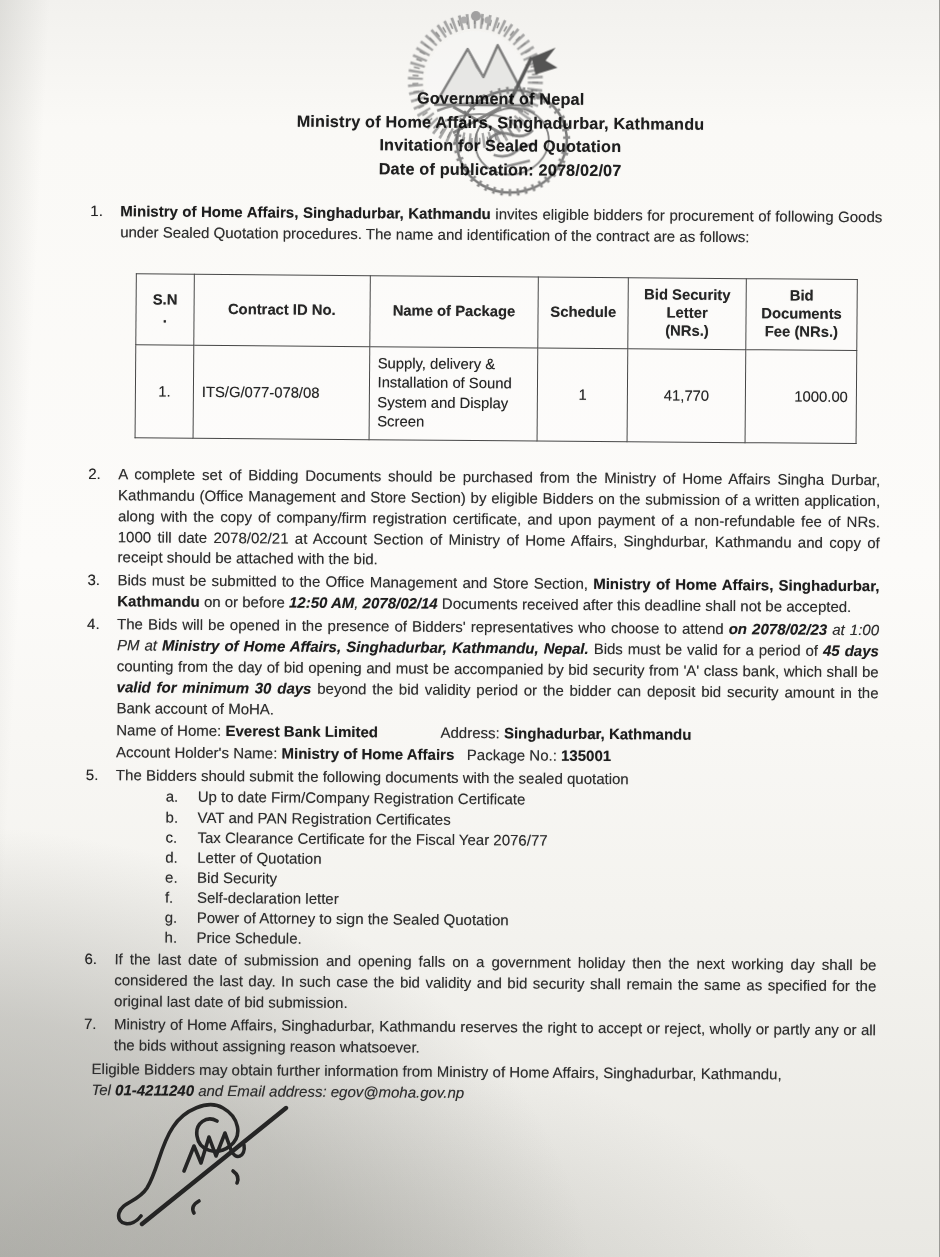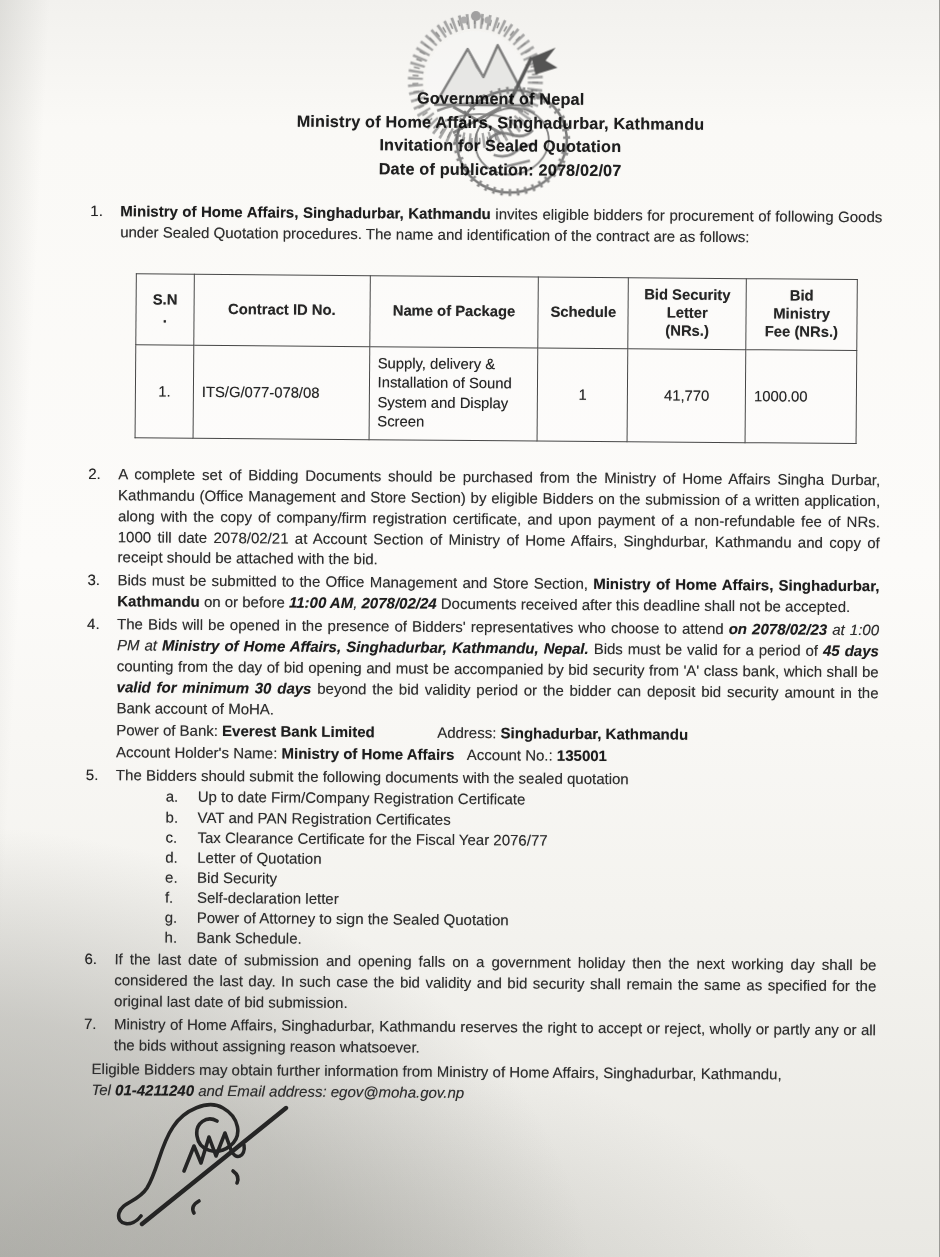--- a/index.html
+++ b/index.html
@@ -39,21 +39,21 @@
   .item-2{margin-top:26px;}
 
   
   table.contracts{border-collapse:collapse;margin:30px 0 0 46px;width:722px;
                   font-size:14.8px;color:#262626;background:rgba(255,255,255,.25);}
   table.contracts th,table.contracts td{border:1.5px solid #474747;padding:4px 8px;vertical-align:middle;}
   table.contracts th{font-weight:bold;text-align:center;line-height:17.8px;height:62px;}
   table.contracts td{height:84px;}
   .col-sn{width:58px;} .col-contract{width:176px;} .col-name{width:169px;}
   .col-pkg{width:90px;} .col-sec{width:118px;} .col-fee{width:111px;}
-  td.c{text-align:center;} td.r{padding-right:9px;margin-top:33px;}
+  td.c{text-align:center;} td.r{text-align:right;padding-right:9px;margin-top:33px;}
   td.name-cell{vertical-align:middle;line-height:19.5px;padding-left:10px;}
 
   
   .bank-line{margin-top:1px;}
 
   
   .sublist{margin:1px 0 0 50px;}
   .sub{display:flex;font-size:15px;line-height:20.1px;}
   .sub-letter{flex:0 0 20px;margin-right:12px;}
 
@@ -128,21 +128,21 @@
             <th>Contract ID No.</th>
             <th>Name of Package</th>
             <th>Schedule</th>
             <th>
               <div>Bid Security</div>
               <div>Letter</div>
               <div>(NRs.)</div>
             </th>
             <th>
               <div>Bid</div>
-              <div>Ministry</div>
+              <div>Documents</div>
               <div>Fee (NRs.)</div>
             </th>
           </tr>
         </thead>
         <tbody>
           <tr>
             <td class="c">1.</td>
             <td>ITS/G/077-078/08</td>
             <td class="name-cell">Supply, delivery &amp; Installation of Sound System and Display Screen</td>
             <td class="c">1</td>
@@ -152,29 +152,29 @@
         </tbody>
       </table>
 
       <div class="item item-2">
         <span class="num">2.</span>
         <div class="txt"><span>A complete set of Bidding Documents should be purchased from the Ministry of Home Affairs Singha Durbar, Kathmandu (Office Management and Store Section) by eligible Bidders on the submission of a written application, along with the copy of company/firm registration certificate, and upon payment of a non-refundable fee of NRs. 1000 till date 2078/02/21 at Account Section of Ministry of Home Affairs, Singhdurbar, Kathmandu and copy of receipt should be attached with the bid.</span></div>
       </div>
 
       <div class="item">
         <span class="num">3.</span>
-        <div class="txt"><span>Bids must be submitted to the Office Management and Store Section, </span><span class="b">Ministry of Home Affairs, Singhadurbar, Kathmandu</span><span> on or before </span><span class="b i">11:00 AM</span><span class="i">, </span><span class="b i">2078/02/24</span><span> Documents received after this deadline shall not be accepted.</span></div>
+        <div class="txt"><span>Bids must be submitted to the Office Management and Store Section, </span><span class="b">Ministry of Home Affairs, Singhadurbar, Kathmandu</span><span> on or before </span><span class="b i">12:50 AM</span><span class="i">, </span><span class="b i">2078/02/14</span><span> Documents received after this deadline shall not be accepted.</span></div>
       </div>
 
       <div class="item">
         <span class="num">4.</span>
         <div class="txt">
           <div><span>The Bids will be opened in the presence of Bidders' representatives who choose to attend </span><span class="b i">on 2078/02/23</span><span class="i"> at </span><span class="i">1:00 PM</span><span class="i"> at </span><span class="b i">Ministry of Home Affairs, Singhadurbar, Kathmandu, Nepal.</span><span> Bids must be valid for a period of </span><span class="b i">45 days</span><span> counting from the day of bid opening and must be accompanied by bid security from 'A' class bank, which shall be </span><span class="b i">valid for minimum 30 days</span><span> beyond the bid validity period or the bidder can deposit bid security amount in the Bank account of MoHA.</span></div>
-          <div class="bank-line"><span>Power of Bank: </span><span class="b">Everest Bank Limited</span><span>&nbsp;&nbsp;&nbsp;&nbsp;&nbsp;&nbsp;&nbsp;&nbsp;&nbsp;&nbsp;&nbsp;&nbsp;&nbsp;&nbsp;&nbsp;</span><span>Address: </span><span class="b">Singhadurbar, Kathmandu</span></div>
-          <div class="bank-line"><span>Account Holder's Name: </span><span class="b">Ministry of Home Affairs</span><span>&nbsp;&nbsp;&nbsp;</span><span>Account No.: </span><span class="b">135001</span></div>
+          <div class="bank-line"><span>Name of Home: </span><span class="b">Everest Bank Limited</span><span>&nbsp;&nbsp;&nbsp;&nbsp;&nbsp;&nbsp;&nbsp;&nbsp;&nbsp;&nbsp;&nbsp;&nbsp;&nbsp;&nbsp;&nbsp;</span><span>Address: </span><span class="b">Singhadurbar, Kathmandu</span></div>
+          <div class="bank-line"><span>Account Holder's Name: </span><span class="b">Ministry of Home Affairs</span><span>&nbsp;&nbsp;&nbsp;</span><span>Package No.: </span><span class="b">135001</span></div>
         </div>
       </div>
 
       <div class="item">
         <span class="num">5.</span>
         <div class="txt">
           <div><span>The Bidders should submit the following documents with the sealed quotation</span></div>
           <div class="sublist">
             <div class="sub">
                 <span class="sub-letter">a.</span>
@@ -199,21 +199,21 @@
             <div class="sub">
                 <span class="sub-letter">f.</span>
                 <span>Self-declaration letter</span>
               </div>
             <div class="sub">
                 <span class="sub-letter">g.</span>
                 <span>Power of Attorney to sign the Sealed Quotation</span>
               </div>
             <div class="sub">
                 <span class="sub-letter">h.</span>
-                <span>Bank Schedule.</span>
+                <span>Price Schedule.</span>
               </div>
           </div>
         </div>
       </div>
 
       <div class="item">
         <span class="num">6.</span>
         <div class="txt"><span>If the last date of submission and opening falls on a government holiday then the next working day shall be considered the last day. In such case the bid validity and bid security shall remain the same as specified for the original last date of bid submission.</span></div>
       </div>
 

